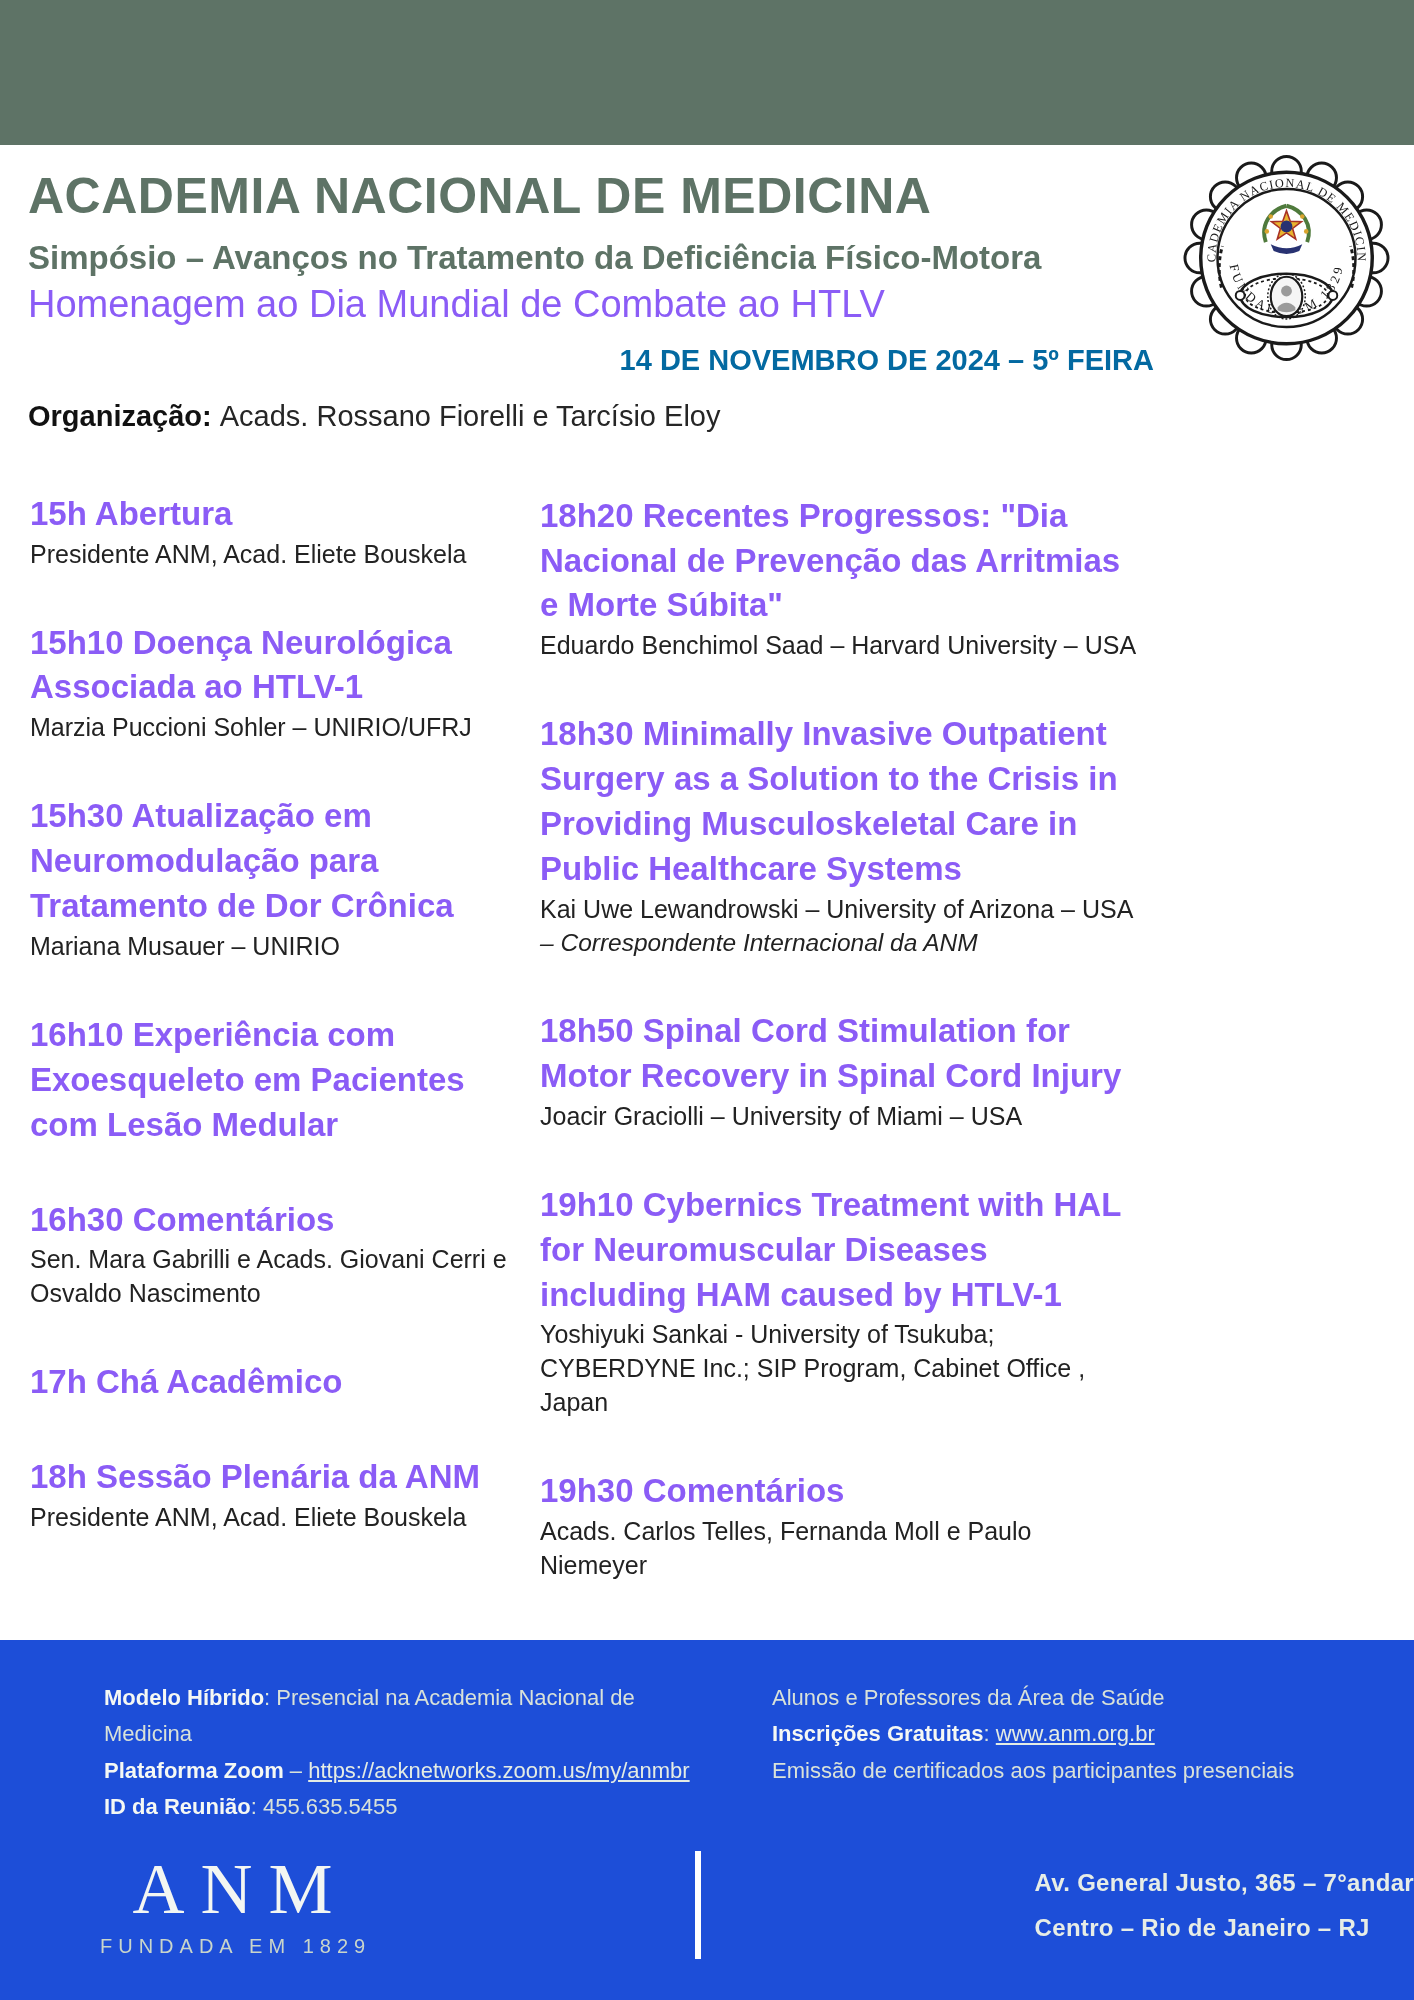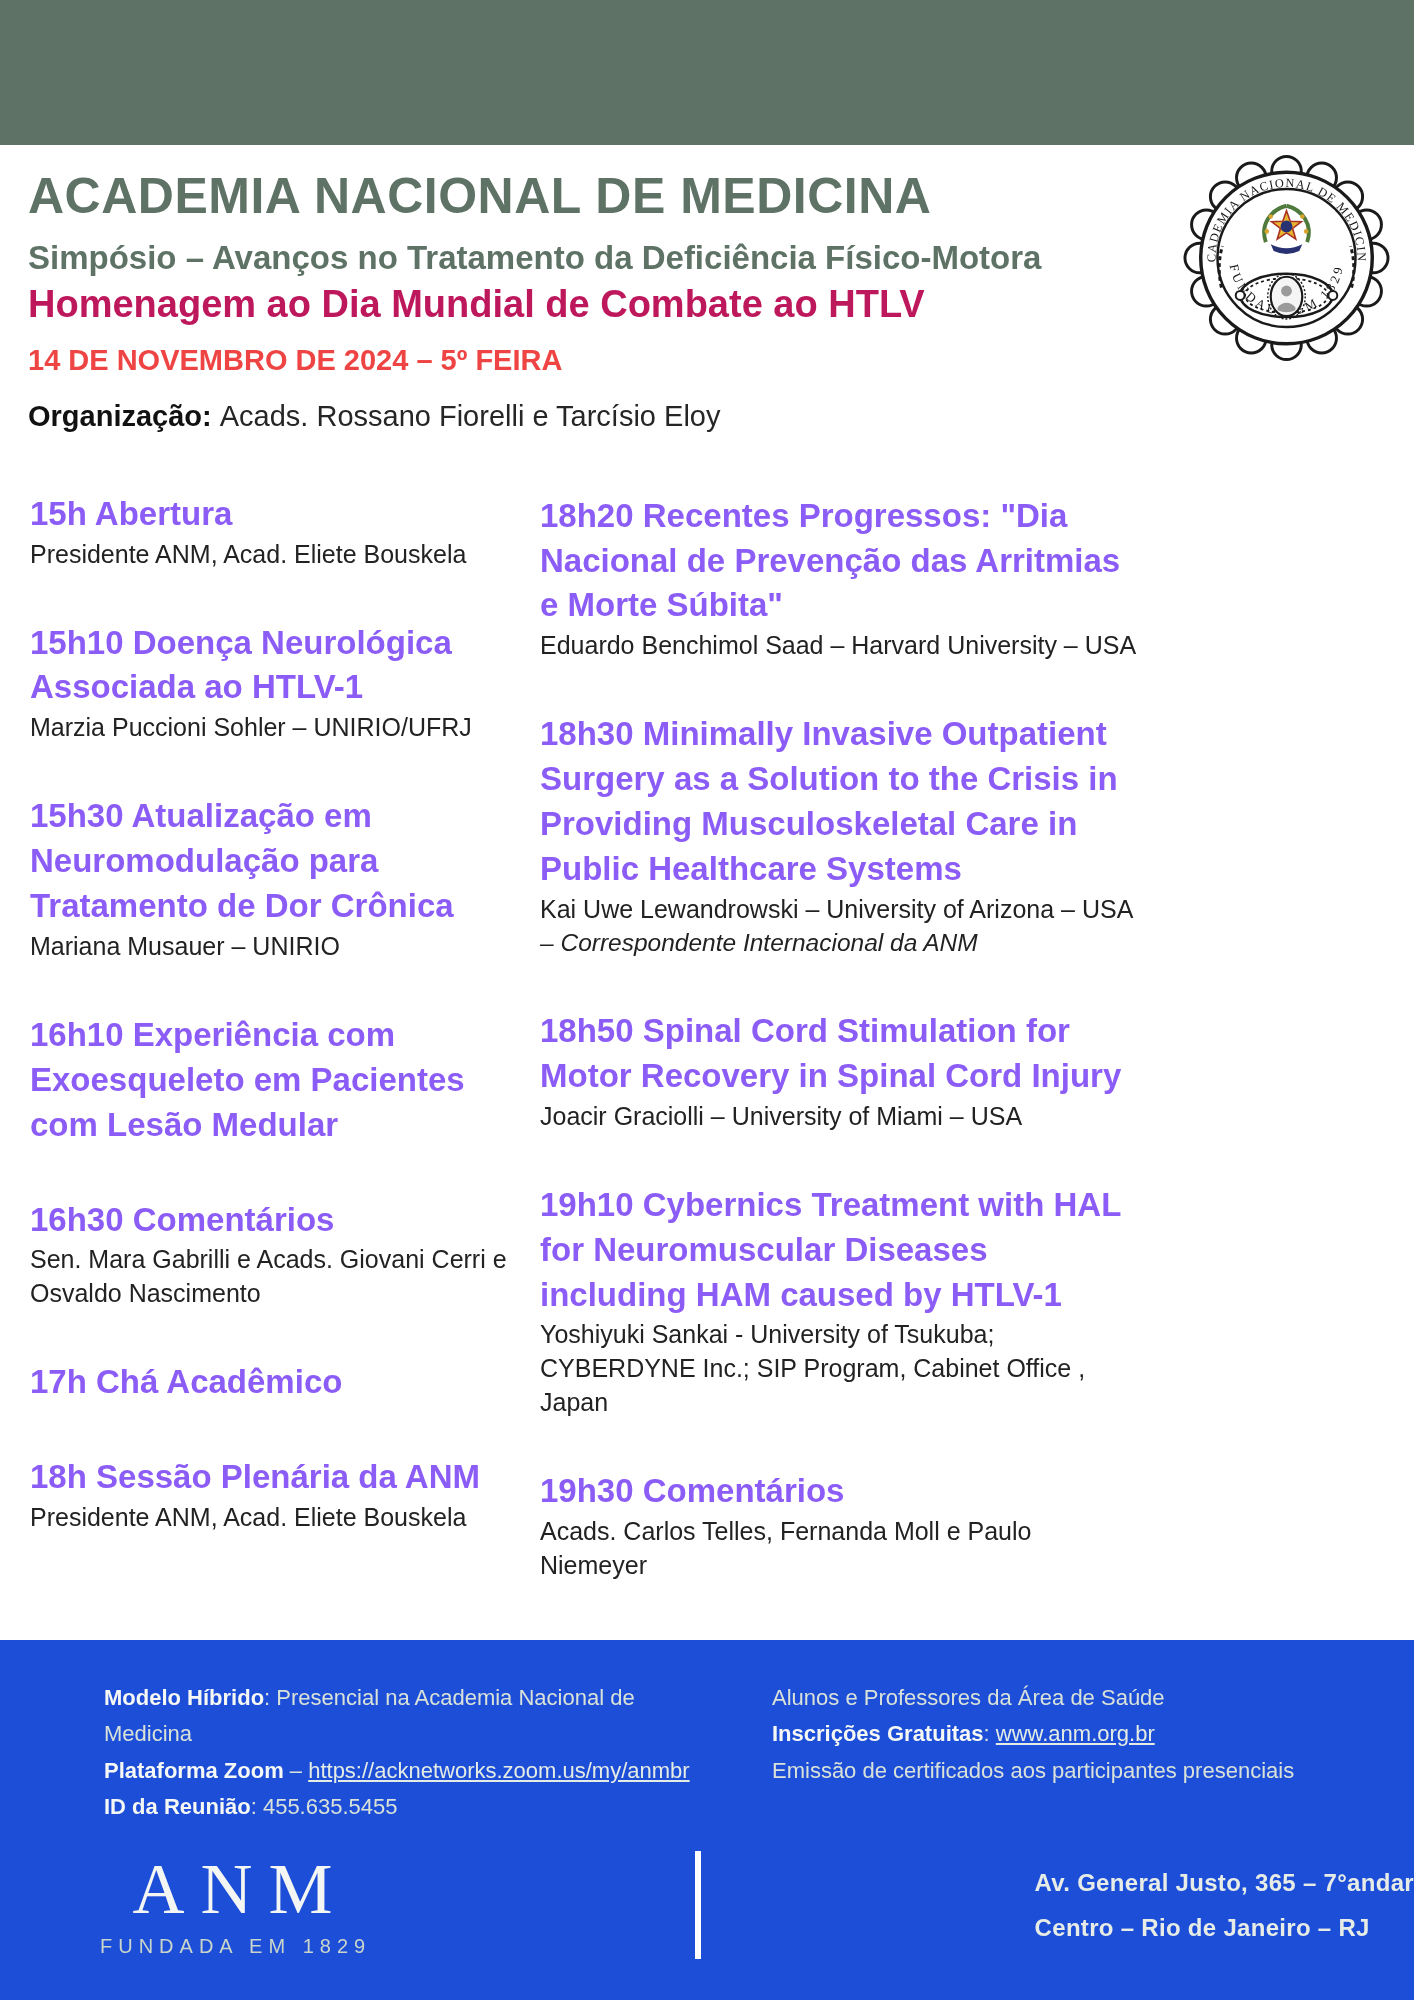--- a/index.html
+++ b/index.html
@@ -8,22 +8,22 @@
     background:#ffffff; font-family:"Liberation Sans", sans-serif; color:#1c1c1c;
   }
   .top-band { height:145px; background:#5e7366; }
 
   .header { padding:24px 260px 0 28px; }
   .header h1 {
     margin:0; font-size:50px; line-height:1.1; font-weight:700;
     color:#5e7366; letter-spacing:0.5px;
   }
   .subtitle { margin-top:14px; font-size:33px; font-weight:700; color:#5e7366; line-height:1.2; }
-  .tribute  { margin-top:4px; font-size:38px; font-weight:700; color:#be185d; line-height:1.2; }
-  .date     { margin-top:16px; font-size:29px; font-weight:700; color:#ef4444; line-height:1.2; }
+  .tribute  { margin-top:4px; font-size:38px; font-weight:400; color:#8b5cf6; line-height:1.2; }
+  .date     { margin-top:16px; font-size:29px; font-weight:700; color:#0369a1; line-height:1.2;text-align:right; }
   .org      { margin-top:20px; font-size:29px; color:#262626; line-height:1.3; }
   .org-label{ font-weight:700; color:#111; margin-right:8px; }
 
   .seal { position:absolute; top:152px; right:24px; width:207px; height:212px; }
 
   .program { display:flex; gap:10px; padding:56px 0 0 30px; }
   .col-left  { width:500px; flex:0 0 auto; }
   .col-right { width:600px; flex:0 0 auto; padding-top:2px; }
   .session { margin-bottom:50px; }
   .session-title   { font-size:33px; font-weight:700; color:#8b5cf6; line-height:1.36; }

